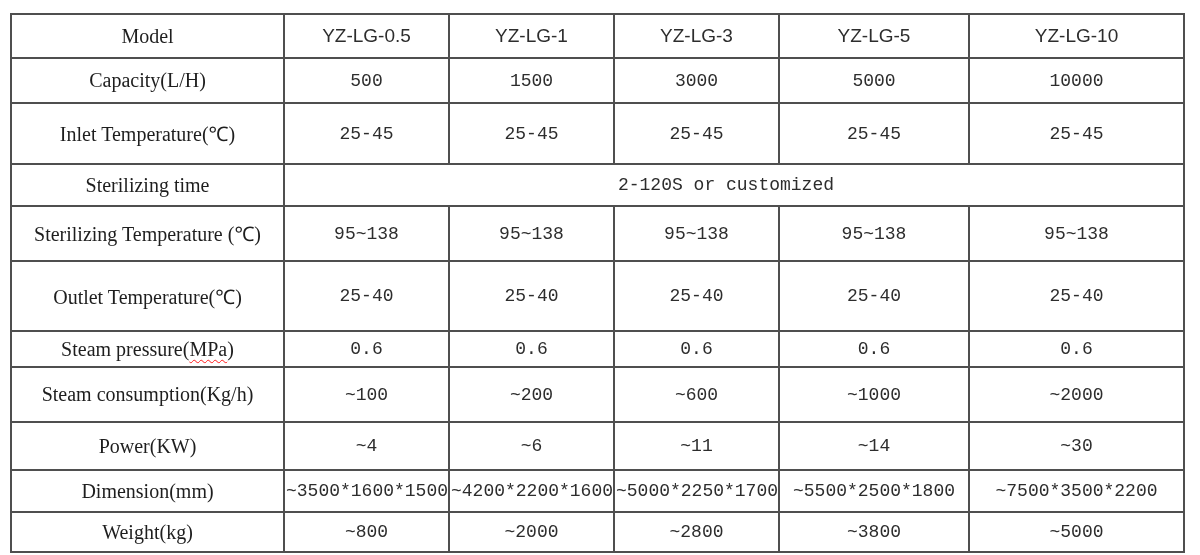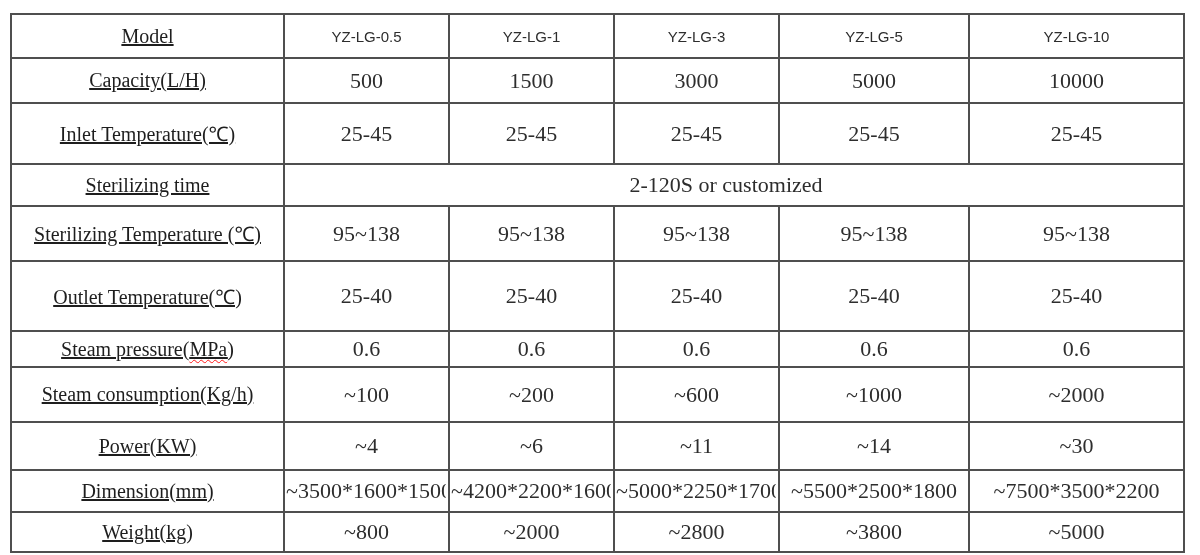--- a/index.html
+++ b/index.html
@@ -28,31 +28,29 @@
     text-align: center;
     vertical-align: middle;
     overflow: hidden;
     white-space: nowrap;
     padding: 0 1px;
   }
   td.label {
     font-family: "Liberation Serif", serif;
     font-size: 20px;
     color: var(--label-color);
-    text-decoration: underline;
   }
   td.val {
-    font-family: Liberation Serif, serif;
-    font-size: 22px;
+    font-family: Liberation Mono, monospace;
+    font-size: 18px;
     color: var(--value-color);
-    border-radius: 21px;
   }
   td.model-val {
     font-family: "Liberation Sans", sans-serif;
-    font-size: 15px;
+    font-size: 19px;
     color: var(--value-color);
   }
   .shift-left {
     display: inline-block;
     transform: translateX(-15px);
     margin-left: 14px;
   }
   .squiggle {
     text-decoration: underline wavy var(--squiggle-color);
     text-decoration-thickness: 1px;

